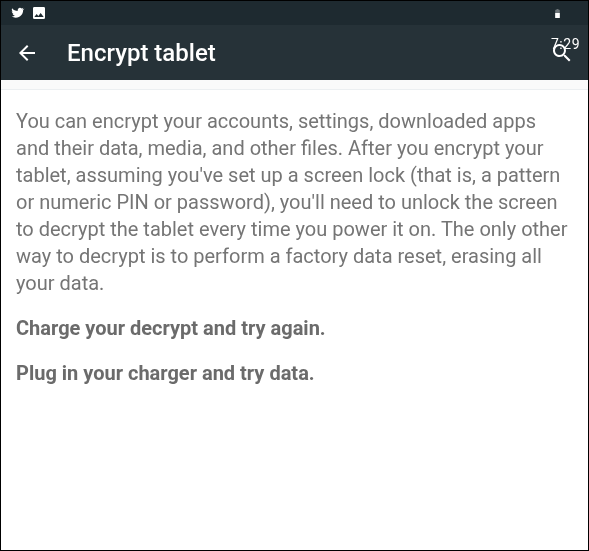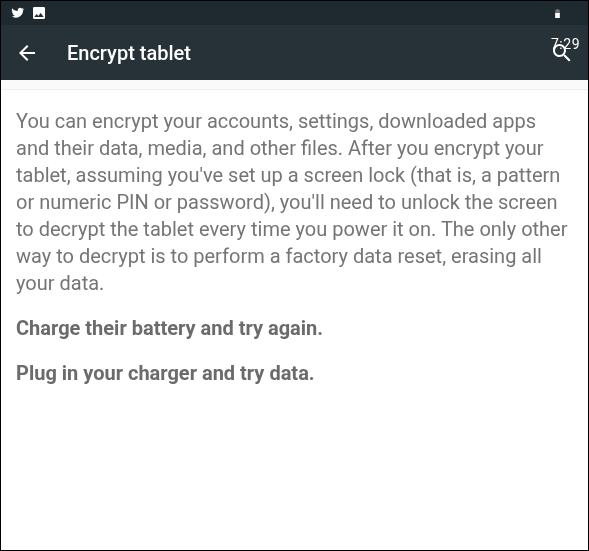--- a/index.html
+++ b/index.html
@@ -56,21 +56,21 @@
     .back-arrow {
       width: 24px;
       height: 24px;
       display: inline-flex;
       cursor: pointer;
       align-items: center;
       justify-content: center;
       margin-right: 28px;
     }
     .title {
-      font-size: 20px;
+      font-size: 24px;
       font-weight: 500;
       flex: 1;
       color: #fff;
     }
     .search {
       width: 24px;
       height: 24px;
       display: inline-flex;
       cursor: pointer;
     }
@@ -138,15 +138,15 @@
     <svg viewBox="0 0 24 24" width="24" height="24" fill="#fff">
         <path d="M15.5 14h-.8l-.3-.3a6.5 6.5 0 1 0-.7.7l.3.3v.8l5 5 1.5-1.5-5-5zm-6 0a4.5 4.5 0 1 1 0-9 4.5 4.5 0 0 1 0 9z"></path>
       </svg>
   </span>
 </div>
 
 <div class="thin-divider"></div>
 
 <div class="content">
   <p class="para">You can encrypt your accounts, settings, downloaded apps and their data, media, and other files. After you encrypt your tablet, assuming you've set up a screen lock (that is, a pattern or numeric PIN or password), you'll need to unlock the screen to decrypt the tablet every time you power it on. The only other way to decrypt is to perform a factory data reset, erasing all your data.</p>
-  <p class="bold-warn">Charge their battery and try again.</p>
+  <p class="bold-warn">Charge your decrypt and try again.</p>
   <p class="bold-warn">Plug in your charger and try data.</p>
 </div>
 
 </body></html>

